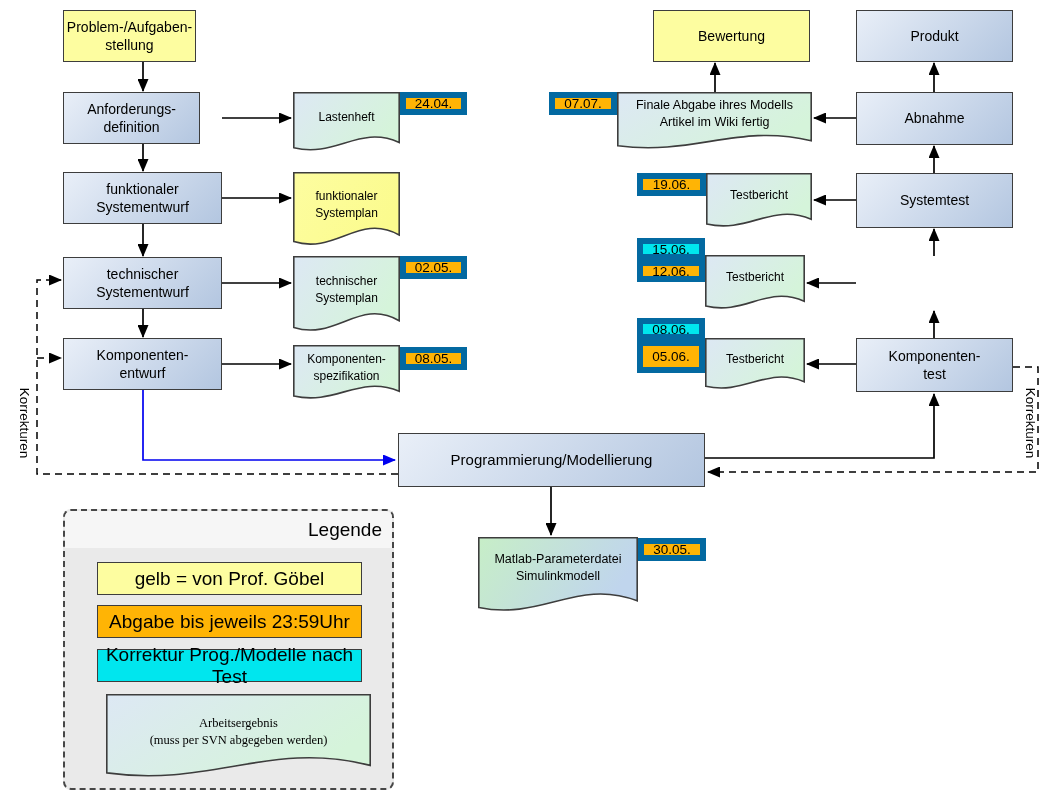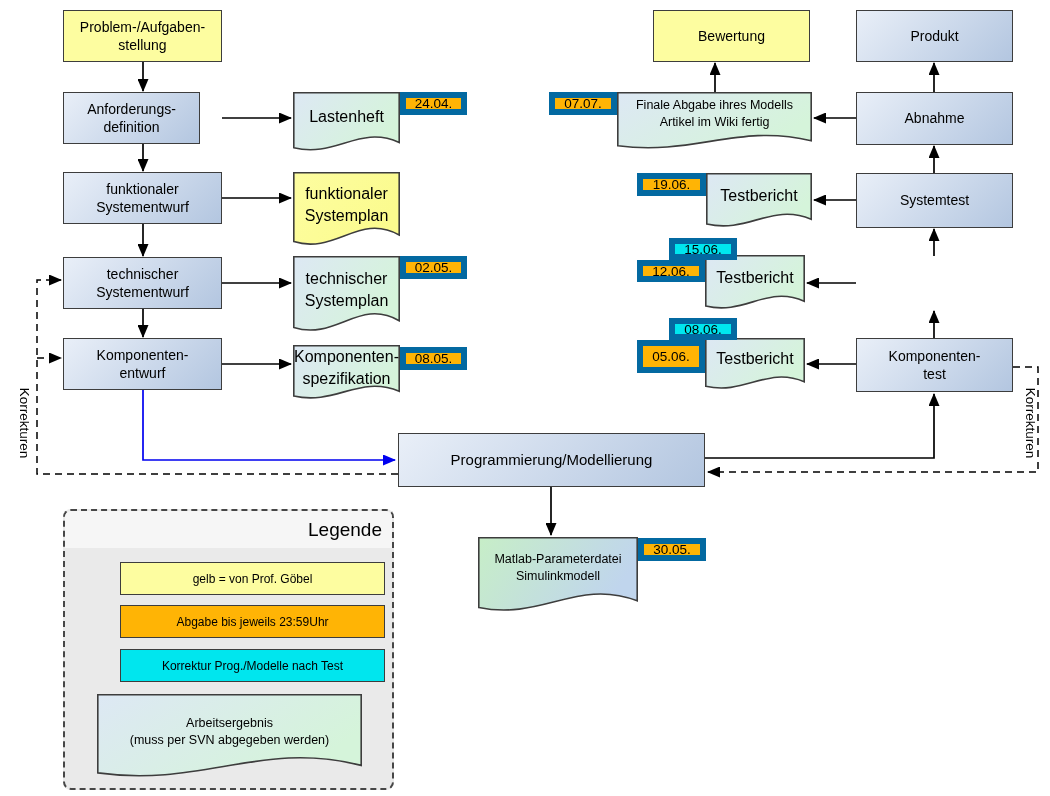--- a/index.html
+++ b/index.html
@@ -17,55 +17,55 @@
     font-size:14px;line-height:1.3;white-space:pre-line;box-sizing:border-box;
   }
   .pbox.ybox{background:var(--yellow);}
   .pbox.wide{font-size:15px;}
   
   .doc{position:absolute;z-index:2;}
   .doc .doc-shape{position:absolute;left:0;top:0;}
   .doc-label{
     position:absolute;left:0;top:0;right:0;bottom:0;z-index:2;
     display:flex;align-items:center;justify-content:center;text-align:center;
-    font-size:16px;line-height:1.35;white-space:pre-line;padding-bottom:10px;
+    font-size:12px;line-height:1.35;white-space:pre-line;padding-bottom:10px;
   }
   .doc-label.lg{font-size:12.5px;padding-bottom:14px;}
   
   .badge{
     position:absolute;z-index:3;border:6px solid #0369a1;background:var(--orange);
     display:flex;align-items:center;justify-content:center;
     font-size:13.5px;box-sizing:border-box;
   }
-  .badge.cyan{background:var(--cyan);margin-left:32px;}
+  .badge.cyan{background:var(--cyan);}
   
   .vlabel{
     position:absolute;z-index:2;width:100px;height:20px;text-align:center;
     font-size:13.5px;transform:rotate(90deg);transform-origin:center;
   }
   
   #legend{
     position:absolute;left:63px;top:509px;width:331px;height:281px;z-index:2;
     border:2px dashed #474747;border-radius:8px;background:var(--legend-bg);
     box-sizing:border-box;
   }
   #legend .legend-header{
     height:37px;background:var(--legend-header-bg);border-radius:6px 6px 0 0;
     display:flex;align-items:center;justify-content:flex-end;
     padding-right:10px;font-size:19px;
   }
   .legend-item{
     position:absolute;left:32px;width:265px;height:33px;z-index:2;
     border:1.4px solid var(--border);display:flex;align-items:center;justify-content:center;
-    font-size:12px;box-sizing:border-box;text-align:center;margin-left:23px;
+    font-size:19px;box-sizing:border-box;text-align:center;
   }
   .legend-item.yellow{background:var(--yellow);top:51px;}
   .legend-item.orange{background:var(--orange);top:94px;}
   .legend-item.cyan{background:var(--cyan);top:138px;}
-  #legend .doc{left:32px;top:183px;}
+  #legend .doc{left:41px;top:183px;font-family:Liberation Serif, serif;}
   #legend .doc-label{font-size:12.5px;}
 </style>
 </head>
 <body>
 
 <div id="canvas">
 
   <svg id="connectors" width="1050" height="796" viewBox="0 0 1050 796">
     <defs>
       <marker id="mA" markerWidth="13" markerHeight="11" refX="12" refY="5.5" orient="auto" markerUnits="userSpaceOnUse">
@@ -109,21 +109,21 @@
       <path d="M705,458 H934 V394" marker-end="url(#mA)"></path>
     </g>
     <path d="M143,390 V460 H395" stroke="#0000f0" stroke-width="1.7" fill="none" marker-end="url(#mB)"></path>
     <g stroke="#000" stroke-width="1.5" fill="none" stroke-dasharray="7,5">
       <path d="M398,474 H37 V280 H61" marker-end="url(#mA)"></path>
       <path d="M37,358 H61" marker-end="url(#mA)"></path>
       <path d="M1013,367 H1038 V472 H708" marker-end="url(#mA)"></path>
     </g>
   </svg>
 
-  <div class="pbox ybox" style="left:63px;top:10px;width:159px;height:52px">Problem-/Aufgaben-
+  <div class="pbox ybox" style="left:63px;top:10px;width:133px;height:52px">Problem-/Aufgaben-
 stellung</div>
   <div class="pbox" style="left:63px;top:92px;width:137px;height:52px">Anforderungs-
 definition</div>
   <div class="pbox" style="left:63px;top:172px;width:159px;height:52px">funktionaler
 Systementwurf</div>
   <div class="pbox" style="left:63px;top:257px;width:159px;height:52px">technischer
 Systementwurf</div>
   <div class="pbox" style="left:63px;top:338px;width:159px;height:52px">Komponenten-
 entwurf</div>
 

